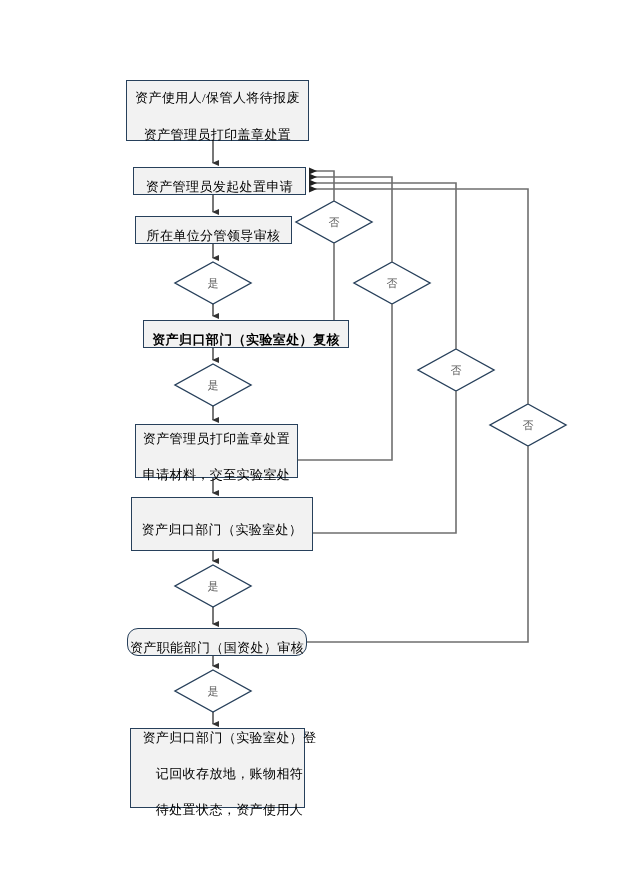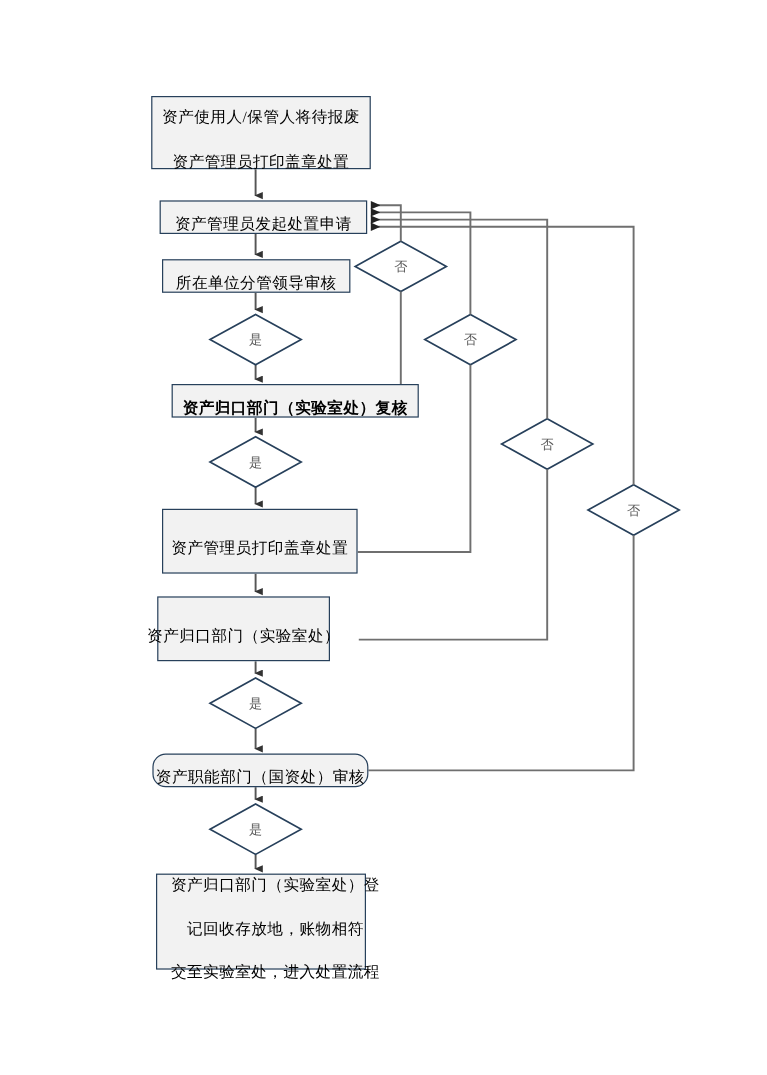--- a/index.html
+++ b/index.html
@@ -120,34 +120,35 @@
   <div class="node-box" style="left:135px; top:216px; width:157px; height:28px;">
     <span class="ln">所在单位分管领导审核</span>
   </div>
 
   <div class="node-box" style="left:143px; top:320px; width:206px; height:28px;font-weight:bold;">
     <span class="ln">资产归口部门（实验室处）复核</span>
   </div>
 
   <div class="node-box" style="left:135px; top:424px; width:163px; height:54px;">
     <span class="ln">资产管理员打印盖章处置</span>
+    <span class="ln">申请材料，交至实验室处</span>
   </div>
 
-  <div class="node-box" style="left:131px; top:497px; width:144px; height:54px;">
+  <div class="node-box" style="left:131px; top:497px; width:182px; height:54px;">
     <span class="ln">资产归口部门（实验室处）</span>
   </div>
 
   <div class="node-box" style="left:127px; top:628px; width:180px; height:28px;border-radius:11px;">
     <span class="ln">资产职能部门（国资处）审核</span>
   </div>
 
   <div class="node-box" style="left:130px; top:728px; width:175px; height:80px;padding-left:24px;">
     <span class="ln">资产归口部门（实验室处）登</span>
     <span class="ln">记回收存放地，账物相符</span>
-    <span class="ln">交至实验室处，进入处置流程</span>
+    <span class="ln">待处置状态，资产使用人</span>
   </div>
 
   <div class="dia-label" style="left:205px; top:276px; width:16px;">是</div>
   <div class="dia-label" style="left:205px; top:378px; width:16px;">是</div>
   <div class="dia-label" style="left:205px; top:579px; width:16px;">是</div>
   <div class="dia-label" style="left:205px; top:684px; width:16px;">是</div>
 
   <div class="dia-label" style="left:326px; top:215px; width:16px;">否</div>
   <div class="dia-label" style="left:384px; top:276px; width:16px;">否</div>
   <div class="dia-label" style="left:448px; top:363px; width:16px;">否</div>

